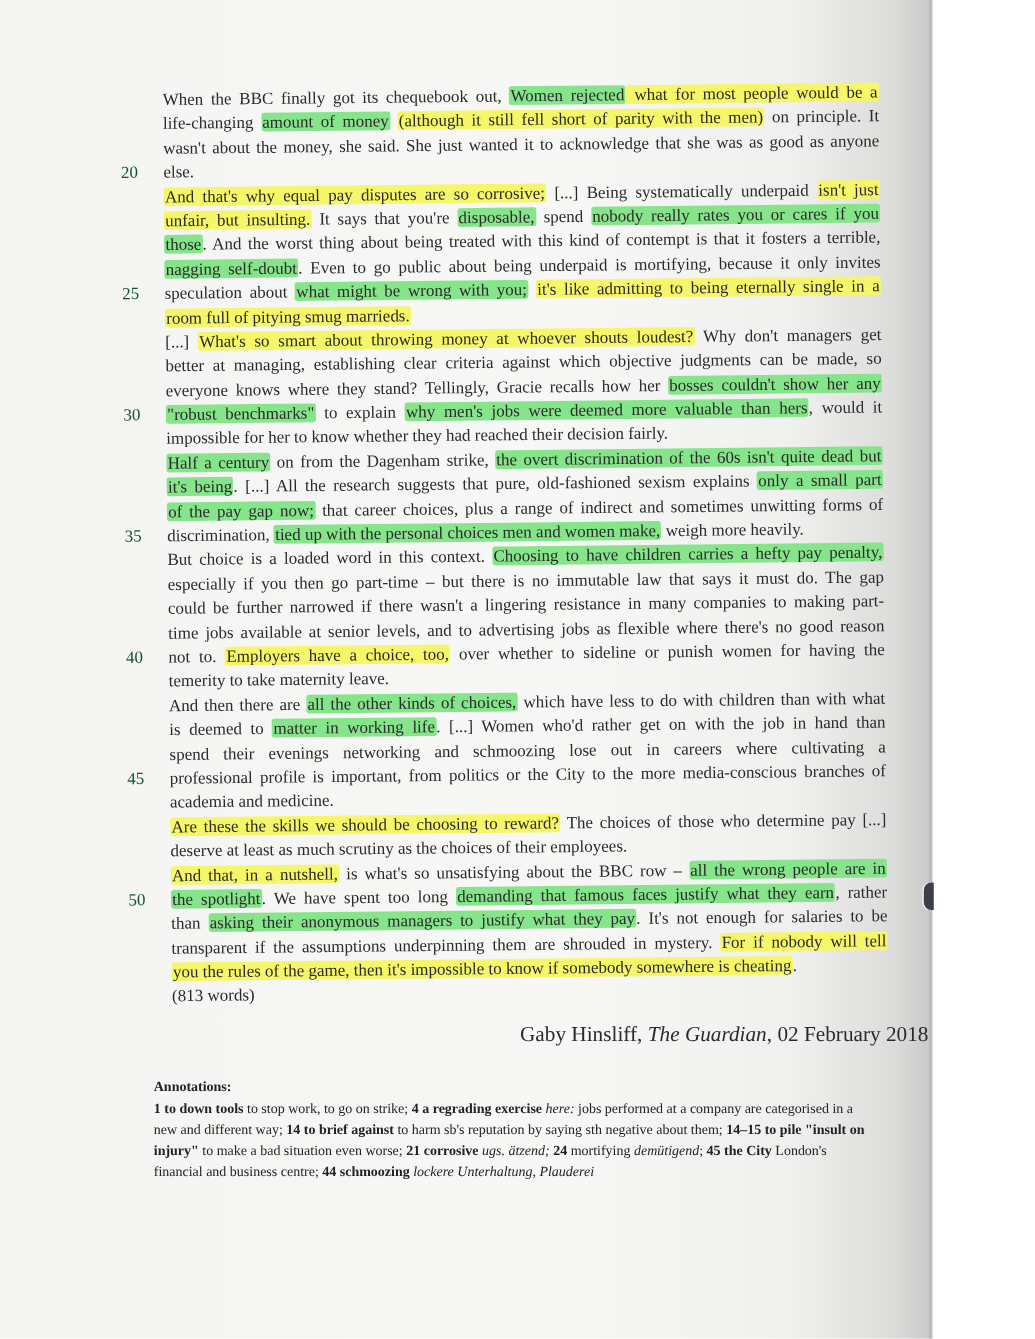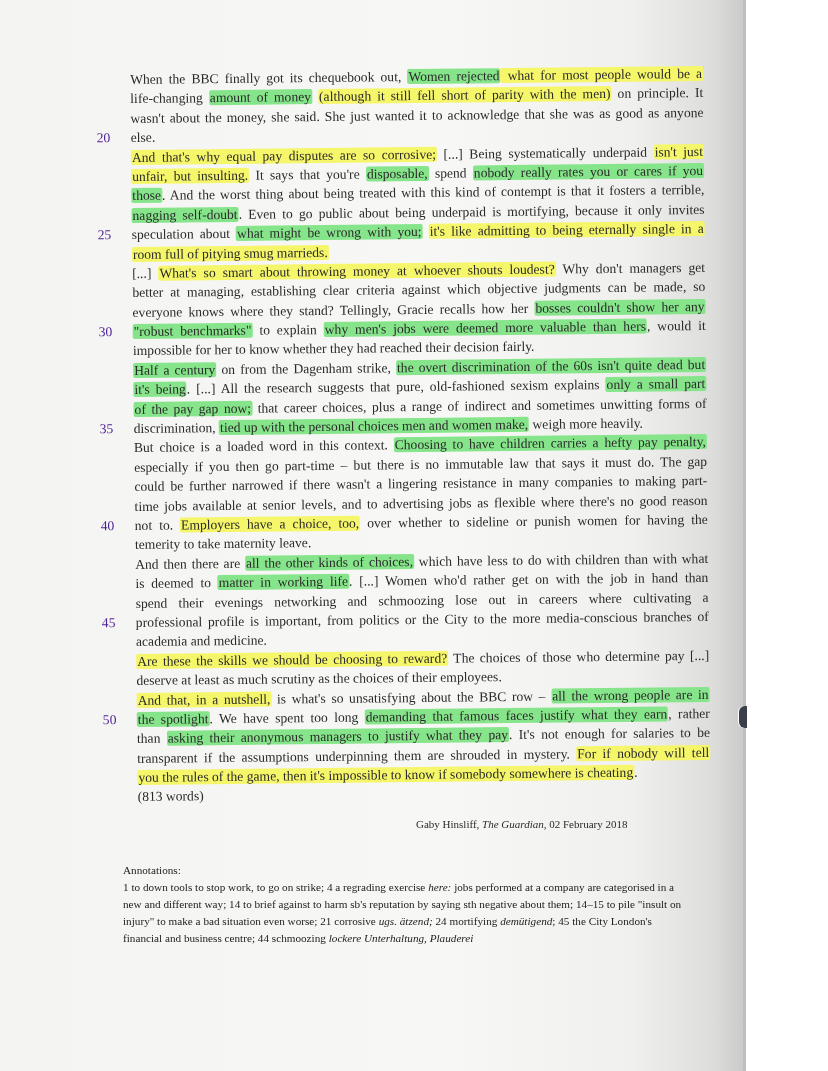--- a/index.html
+++ b/index.html
@@ -24,33 +24,33 @@
   }
   .body-text {
     position:absolute; left:130px; top:70px; width:573px;
     font-size:13.6px; line-height:19.4px;
     transform:rotate(-0.6deg); transform-origin:0 0;
   }
   .line { position:relative; white-space:nowrap; height:19.4px; text-align:justify; text-align-last:justify; }
   .line.last { text-align-last:left; }
   .ln {
     position:absolute; left:-34px; top:0; width:26px; text-align:center;
-    color:#4c1d95;
+    color:#14532d;
   }
   .hl-g { background:#86e58a; border-radius:2px; padding:0 1px; }
   .hl-y { background:#f6f66a; border-radius:2px; padding:0 1px; }
   .byline {
-    position:absolute; left:416px; top:818px; font-size:11px;
+    position:absolute; left:416px; top:818px; font-size:17px;
   }
   .byline i { font-style:italic; }
   .annot {
     position:absolute; left:123px; top:862px; width:570px;
     font-size:11.2px; line-height:17px; color:#222;
   }
-  .annot b { font-weight:normal; }
+  .annot b { font-weight:bold; }
   .annot i { }
 </style>
 </head>
 <body>
 
 <div class="page"></div>
 <div class="page-edge"></div>
 <div class="clip"></div>
 
 <div class="body-text" id="article">

